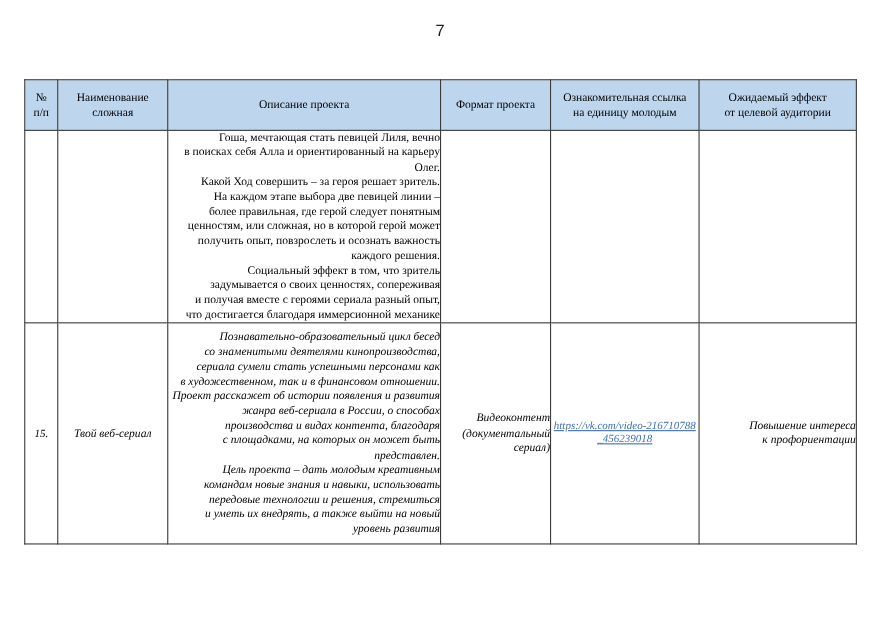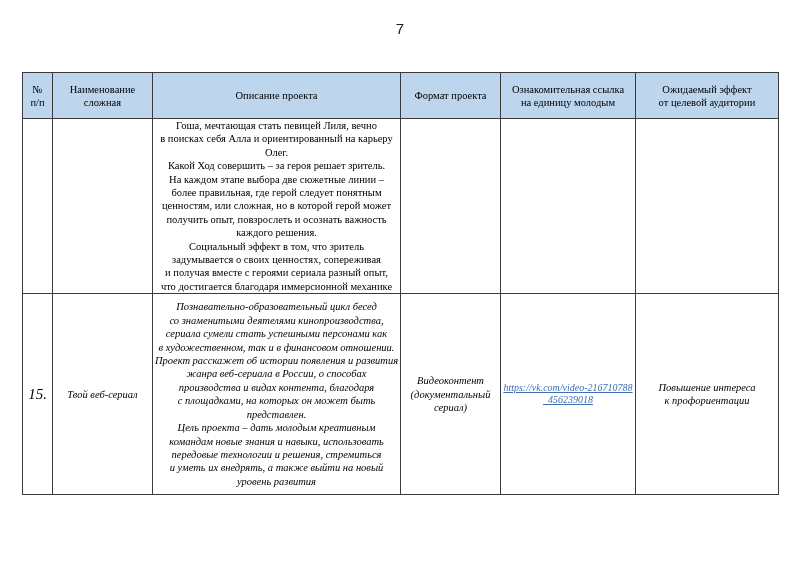--- a/index.html
+++ b/index.html
@@ -85,21 +85,21 @@
 
   .cell-center {
     text-align: center;
     font-size: 10.5px;
     line-height: 13.4px;
     padding: 3px 4px;
     vertical-align: middle;
   }
   .cell-num {
     text-align: center;
-    font-size: 15px;
+    font-size: 10px;
     vertical-align: middle;
   }
   .cell-name {
     text-align: center;
     font-size: 10.5px;
     line-height: 13.4px;
     vertical-align: middle;
     padding: 3px 4px;
     margin-left: 24px;
   }
@@ -110,21 +110,21 @@
   .link {
     color: #3d6fb4;
     text-decoration: underline;
     font-size: 10px;
     line-height: 12.5px;
     word-break: break-all;
     display: inline-block;
     text-align: center;
     cursor: pointer;
   }
-  .fmt-line { display: block; }
+  .fmt-line { display: block; text-align: right; }
 </style>
 </head>
 <body>
 
 <div class="page">
 
   <div class="page-number">7</div>
 
   <table class="doc-table">
     <colgroup>
@@ -165,21 +165,21 @@
 
       <tr class="row-cont">
         <td class="cell-num"></td>
         <td class="cell-name"></td>
         <td class="cell-desc">
           <div>
               <div class="fmt-line">Гоша, мечтающая стать певицей Лиля, вечно</div>
               <div class="fmt-line">в поисках себя Алла и ориентированный на карьеру</div>
               <div class="fmt-line">Олег.</div>
               <div class="fmt-line">Какой Ход совершить – за героя решает зритель.</div>
-              <div class="fmt-line">На каждом этапе выбора две сюжетные линии –</div>
+              <div class="fmt-line">На каждом этапе выбора две певицей линии –</div>
               <div class="fmt-line">более правильная, где герой следует понятным</div>
               <div class="fmt-line">ценностям, или сложная, но в которой герой может</div>
               <div class="fmt-line">получить опыт, повзрослеть и осознать важность</div>
               <div class="fmt-line">каждого решения.</div>
               <div class="fmt-line">Социальный эффект в том, что зритель</div>
               <div class="fmt-line">задумывается о своих ценностях, сопереживая</div>
               <div class="fmt-line">и получая вместе с героями сериала разный опыт,</div>
               <div class="fmt-line">что достигается благодаря иммерсионной механике</div>
             </div>
         </td>

